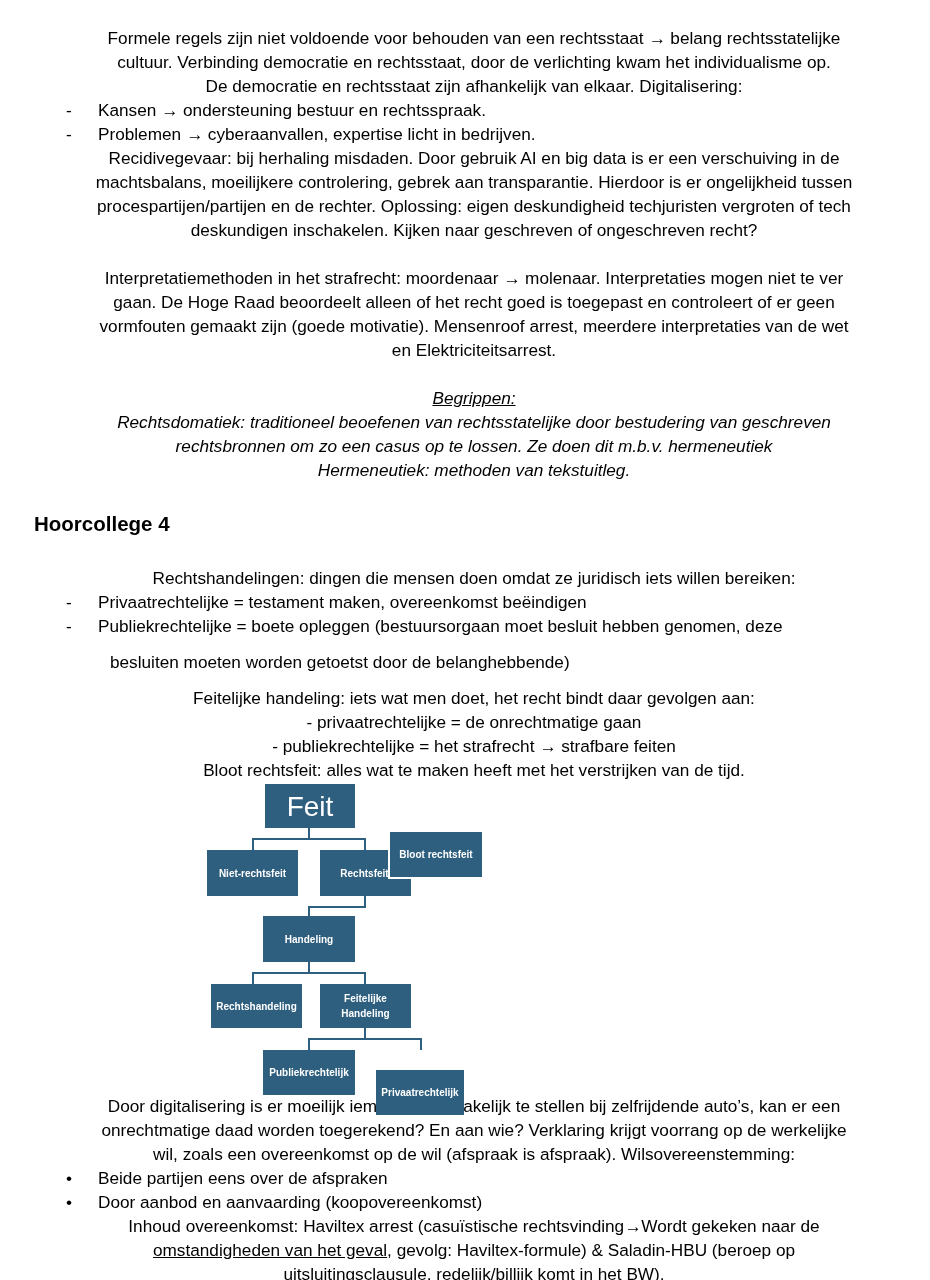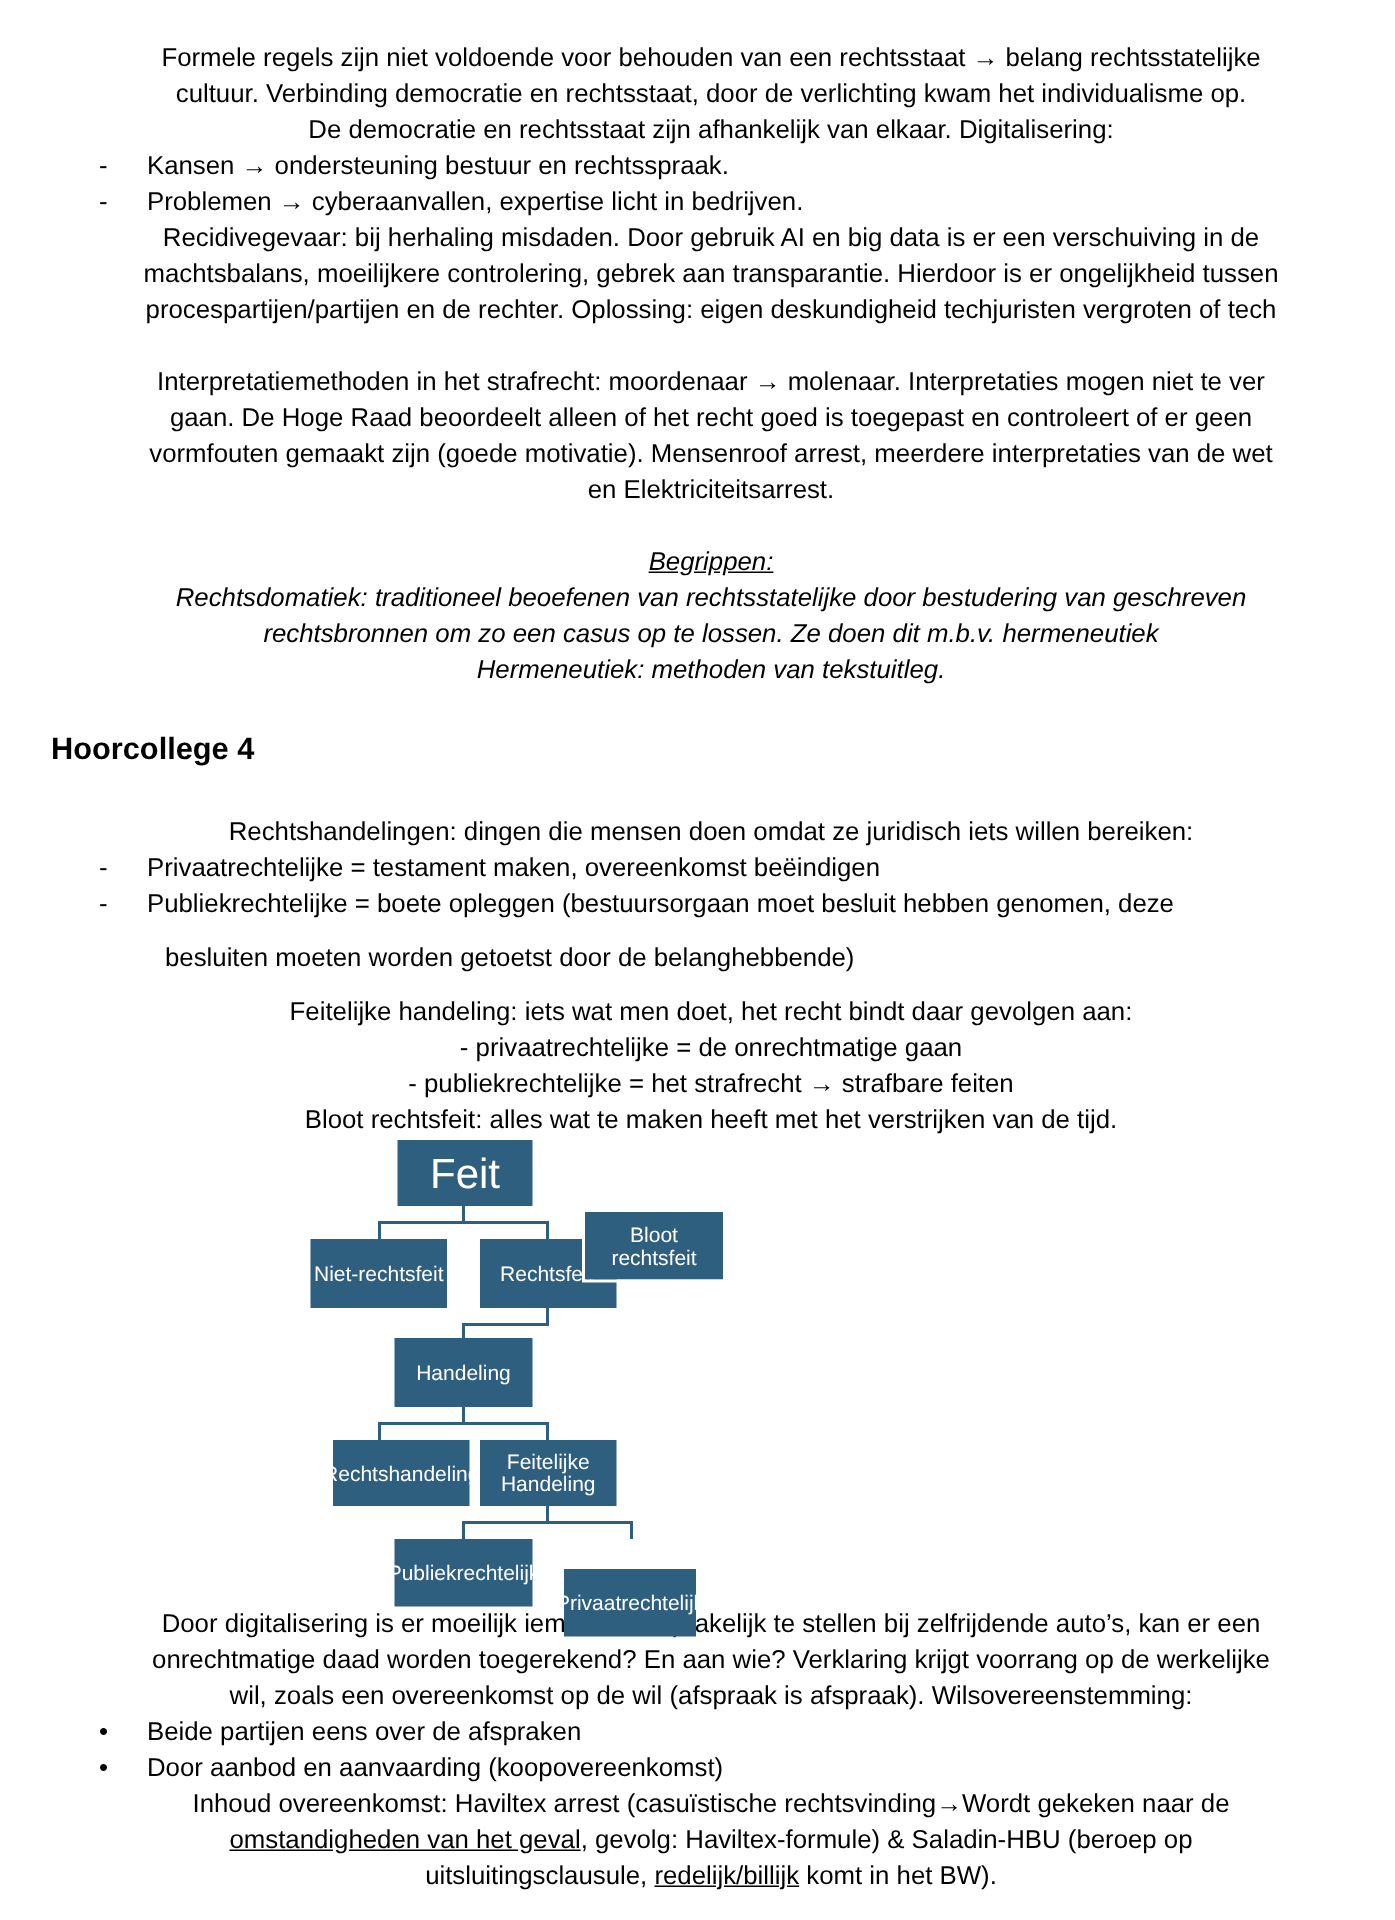--- a/index.html
+++ b/index.html
@@ -8,39 +8,40 @@
   .page { position:absolute; left:34px; top:26px; width:880px; font-size:17.2px; line-height:24px; }
   .p { margin:0; white-space:nowrap;text-align:center; }
   .li { margin:0; white-space:nowrap; position:relative; padding-left:64px; }
   .li .mk { position:absolute; left:32px; width:14px; }
   .cont { padding-left:64px; margin:12px; white-space:nowrap; }
   .blank { height:24px; }
   .it { font-style:italic; }
   .u { text-decoration:underline; }
   h2 { margin:0; font-size:20.5px; font-weight:bold; line-height:24px; }
   .diagram { position:relative; width:880px; height:312px; }
-  .box { position:absolute; background:#2e5f7f; color:#fff; font-weight:normal; font-size:14px;
+  .box { position:absolute; background:#2e5f7f; color:#fff; font-weight:bold; font-size:10px;
          display:flex; align-items:center; justify-content:center; text-align:center; line-height:15px; }
   .box.big { font-size:28px; font-weight:normal; }
   .ln { position:absolute; background:#2e5f7f; }
   .ln.h { height:2px; }
   .ln.v { width:2px; }
 </style>
 </head>
 <body>
 
 <div class="page">
   <p class="p">Formele regels zijn niet voldoende voor behouden van een rechtsstaat → belang rechtsstatelijke</p>
   <p class="p">cultuur. Verbinding democratie en rechtsstaat, door de verlichting kwam het individualisme op.</p>
   <p class="p">De democratie en rechtsstaat zijn afhankelijk van elkaar. Digitalisering:</p>
   <p class="li"><span class="mk">-</span><span>Kansen → ondersteuning bestuur en rechtsspraak.</span></p>
   <p class="li"><span class="mk">-</span><span>Problemen → cyberaanvallen, expertise licht in bedrijven.</span></p>
   <p class="p">Recidivegevaar: bij herhaling misdaden. Door gebruik AI en big data is er een verschuiving in de</p>
   <p class="p">machtsbalans, moeilijkere controlering, gebrek aan transparantie. Hierdoor is er ongelijkheid tussen</p>
   <p class="p">procespartijen/partijen en de rechter. Oplossing: eigen deskundigheid techjuristen vergroten of tech</p>
+  <p class="p">deskundigen inschakelen. Kijken naar geschreven of ongeschreven recht?</p>
   <div class="blank"></div>
   <p class="p">Interpretatiemethoden in het strafrecht: moordenaar → molenaar. Interpretaties mogen niet te ver</p>
   <p class="p">gaan. De Hoge Raad beoordeelt alleen of het recht goed is toegepast en controleert of er geen</p>
   <p class="p">vormfouten gemaakt zijn (goede motivatie). Mensenroof arrest, meerdere interpretaties van de wet</p>
   <p class="p">en Elektriciteitsarrest.</p>
   <div class="blank"></div>
   <p class="p it u">Begrippen:</p>
   <p class="p it">Rechtsdomatiek: traditioneel beoefenen van rechtsstatelijke door bestudering van geschreven</p>
   <p class="p it">rechtsbronnen om zo een casus op te lossen. Ze doen dit m.b.v. hermeneutiek</p>
   <p class="p it">Hermeneutiek: methoden van tekstuitleg.</p>
@@ -74,21 +75,21 @@
     <div class="ln v" style="left:274px;top:256px;height:12px;"></div>
     <div class="ln v" style="left:386px;top:256px;height:12px;"></div>
 
     <div class="box big" style="left:231px;top:2px;width:90px;height:44px;">Feit</div>
     <div class="box" style="left:173px;top:68px;width:91px;height:46px;">Niet-rechtsfeit</div>
     <div class="box" style="left:286px;top:68px;width:91px;height:46px;">
         <span style="margin-left:-2px;">Rechtsfeit</span>
       </div>
     <div class="box" style="left:356px;top:50px;width:92px;height:45px;outline:2px solid #fff;">Bloot rechtsfeit</div>
     <div class="box" style="left:229px;top:134px;width:92px;height:46px;">Handeling</div>
-    <div class="box" style="left:188px;top:202px;width:91px;height:44px;">Rechtshandeling</div>
+    <div class="box" style="left:177px;top:202px;width:91px;height:44px;">Rechtshandeling</div>
     <div class="box" style="left:286px;top:202px;width:91px;height:44px;flex-direction:column;">
       <span>Feitelijke</span>
       <span>Handeling</span>
     </div>
     <div class="box" style="left:229px;top:268px;width:92px;height:45px;">Publiekrechtelijk</div>
     <div class="box" style="left:342px;top:268px;width:88px;height:45px;margin-top:20px;">Privaatrechtelijk</div>
   </div>
 
   <p class="p">Door digitalisering is er moeilijk iemand aansprakelijk te stellen bij zelfrijdende auto’s, kan er een</p>
   <p class="p">onrechtmatige daad worden toegerekend? En aan wie? Verklaring krijgt voorrang op de werkelijke</p>

